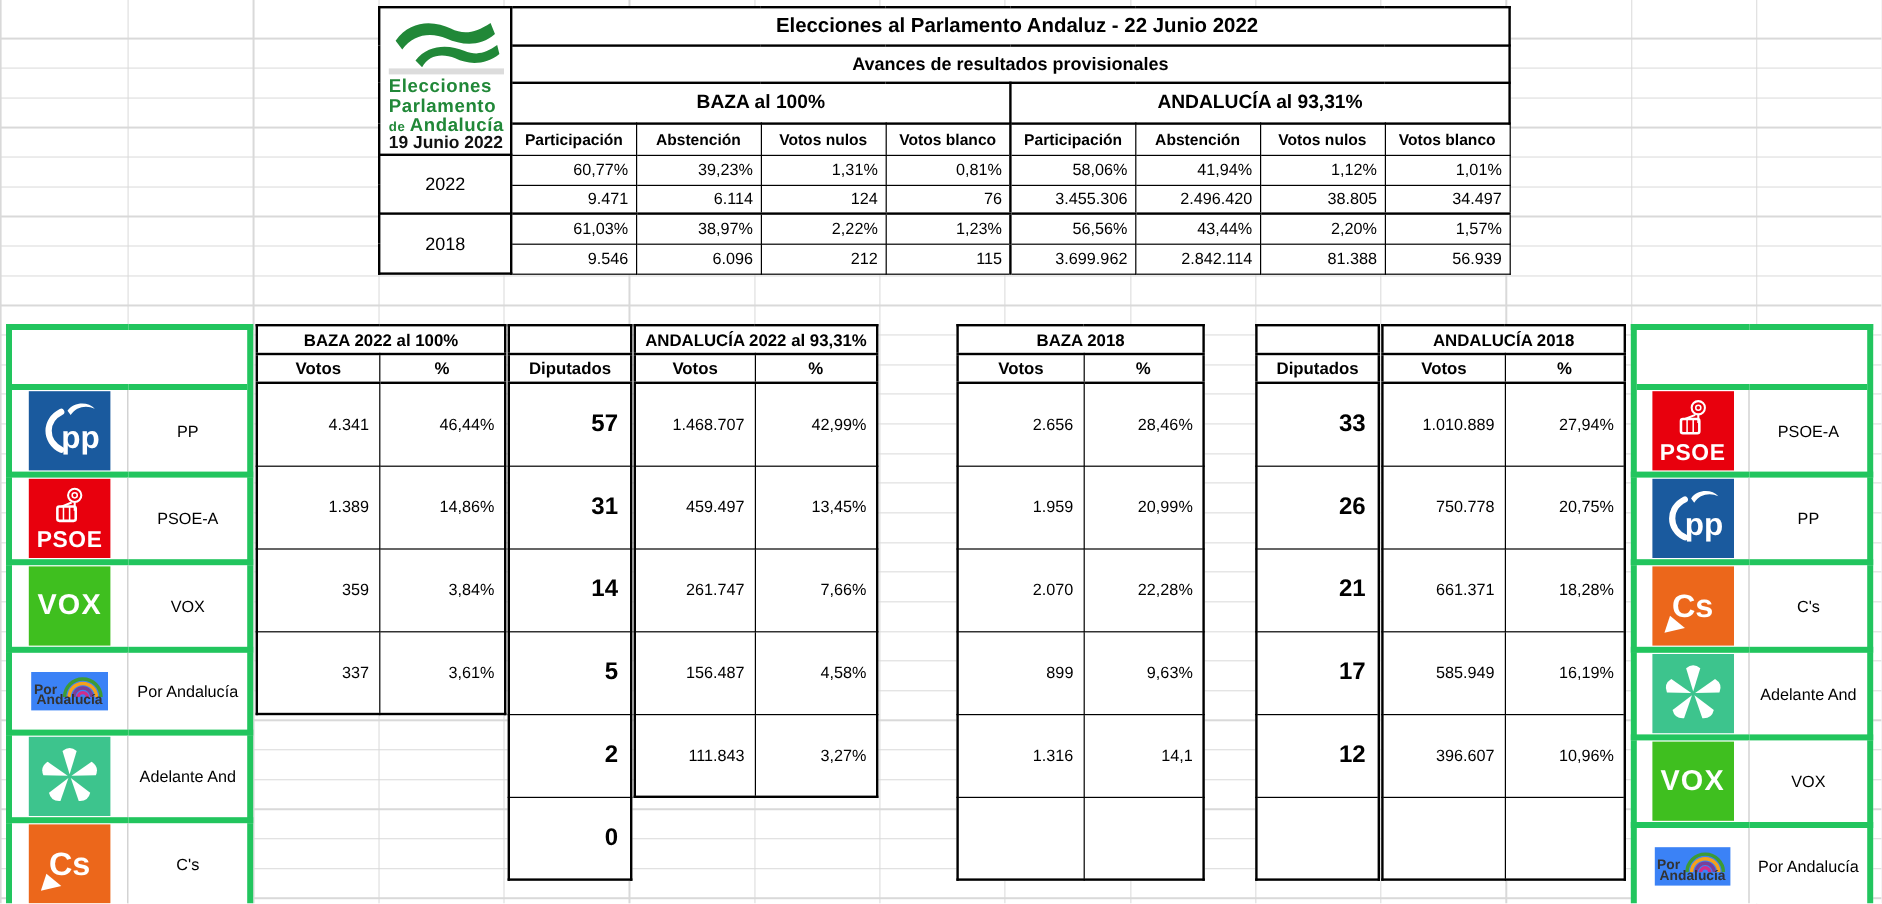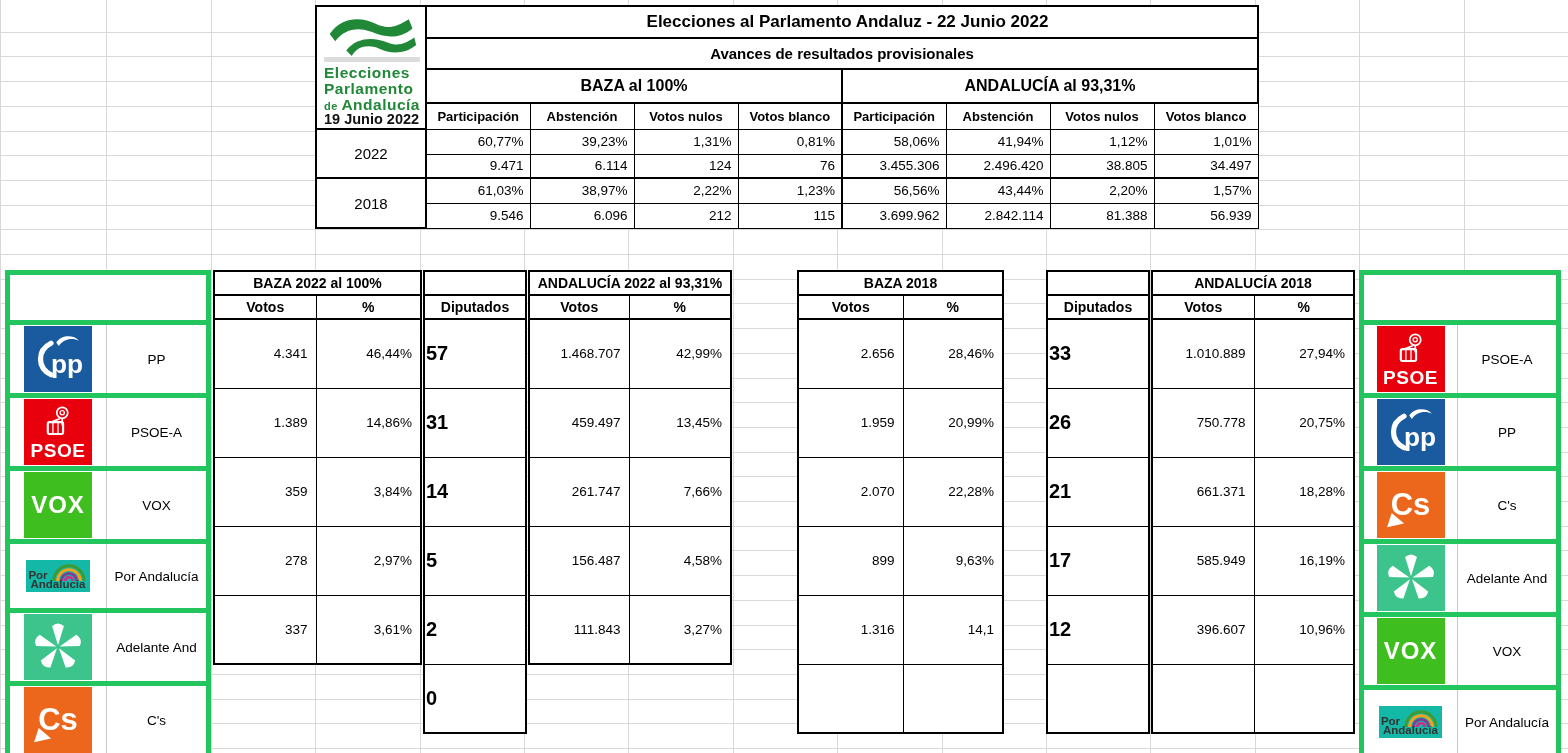--- a/index.html
+++ b/index.html
@@ -34,39 +34,39 @@
   .jlogo .g{color:#218838;font-weight:bold;font-size:15.5px;letter-spacing:.5px;}
   .jlogo .de{font-size:11px;font-weight:bold;}
   .jlogo .blk{color:#111;font-weight:bold;font-size:14.5px;}
 
   
   .blk-table{position:absolute;border:2px solid #000;}
   .blk-table td{border:1px solid #000;font-size:13.5px;}
   .blk-table .bighdr{font-size:14px;font-weight:bold;text-align:center;border-bottom:2px solid #000;}
   .blk-table .colhdr{font-size:14px;font-weight:bold;text-align:center;border-bottom:2px solid #000;}
   .blk-table .num{text-align:right;padding-right:8px;}
-  .blk-table .dip{font-size:20px;font-weight:bold;text-align:left;padding-right:10px;}
+  .blk-table .dip{font-size:20px;font-weight:bold;text-align:right;padding-right:10px;}
   .blk-table .pname{text-align:center;}
   .parties td{border:5px solid #22c55e;}
   .parties .logocell{border-right:1px solid #c9c9c9;text-align:center;vertical-align:middle;}
   .parties .namecell{border-left:none;}
   .parties .tophdr{border-bottom:2px solid #000;}
 
   
   .sq{display:inline-flex;align-items:center;justify-content:center;flex-direction:column;width:68px;height:66px;}
   .pp-bg{background:#1a5a9e;}
   .psoe-bg{background:#e8000d;}
   .vox-bg{background:#3fbf1f;}
   .ade-bg{background:#3dc48d;}
   .cs-bg{background:#ec671b;position:relative;}
   .vox-txt{color:#fff;font-weight:bold;font-size:24px;letter-spacing:1px;}
-  .cs-txt{color:#fff;font-weight:bold;font-size:31px;line-height:.9;}
+  .cs-txt{color:#fff;font-weight:bold;font-size:27px;line-height:.9;}
   .cs-tri{position:absolute;left:12px;bottom:8px;width:0;height:0;border-left:15px solid #fff;border-top:6px solid transparent;border-bottom:9px solid transparent;transform:rotate(18deg);}
   .psoe-txt{color:#fff;font-weight:bold;font-size:19px;letter-spacing:.5px;line-height:1;}
-  .porand{display:inline-flex;flex-direction:column;align-items:center;line-height:1;background:#14b8a6;padding:1px 2px;}
+  .porand{display:inline-flex;flex-direction:column;align-items:center;line-height:1;background:#3b82f6;padding:1px 2px;}
   .porand .row1{display:flex;align-items:flex-end;gap:2px;}
   .porand .ptxt{font-size:11.5px;font-weight:bold;color:#333;}
   .porand .ptxt2{font-size:11.5px;font-weight:bold;color:#333;margin-top:-2px;}
 </style>
 </head>
 <body>
 
 <div id="sheet">
 
   <table id="summary">
@@ -269,24 +269,20 @@
         </tr>
     <tr style="height:69px">
           <td class="num">1.389</td>
           <td class="num">14,86%</td>
         </tr>
     <tr style="height:69px">
           <td class="num">359</td>
           <td class="num">3,84%</td>
         </tr>
     <tr style="height:69px">
-          <td class="num">278</td>
-          <td class="num">2,97%</td>
-        </tr>
-    <tr style="height:69px">
           <td class="num">337</td>
           <td class="num">3,61%</td>
         </tr>
   </tbody>
     </table>
 
   <table class="blk-table" style="left:423px;top:270px;">
     <colgroup>
         <col style="width:102px">
       </colgroup>

